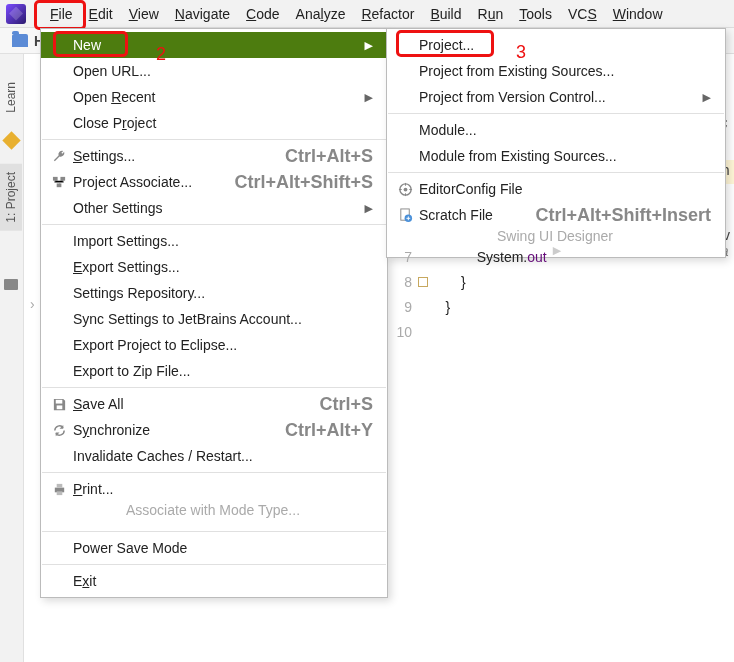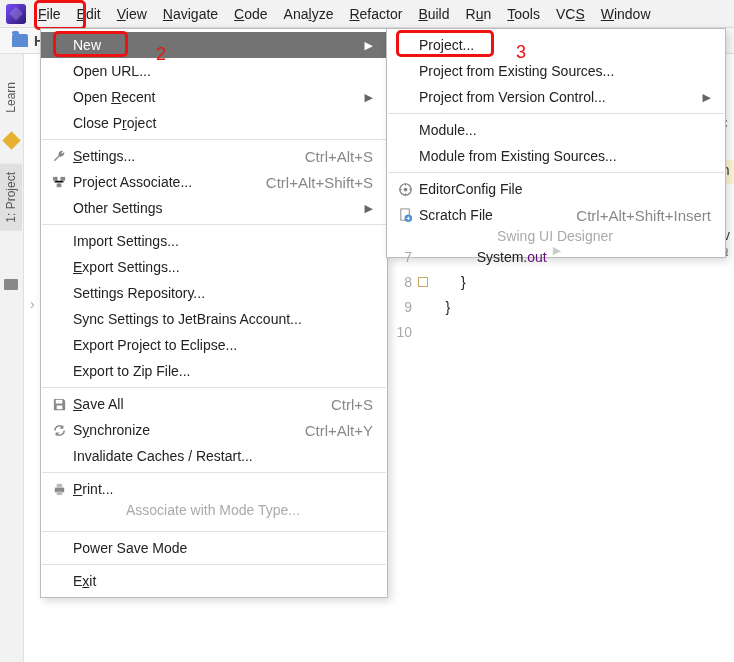--- a/index.html
+++ b/index.html
@@ -1,18 +1,18 @@
 <!DOCTYPE html>
 <html><head>
 <meta charset="utf-8">
 <style>
   * { box-sizing: border-box; margin: 0; padding: 0; font-family: "Segoe UI", Arial, sans-serif; }
   body { width: 734px; height: 662px; background: #fff; position: relative; overflow: hidden; font-size: 14px; color: #222; }
   
-  .menubar { display: flex; align-items: center; height: 28px; background: #f2f2f2; border-bottom: 1px solid #ddd; padding-left: 6px; gap: 4px; }
+  .menubar { display: flex; align-items: center; height: 28px; background: #f2f2f2; border-bottom: 1px solid #ddd; padding-left: 6px; gap: 16px; }
   .app-icon { width: 20px; height: 20px; background: linear-gradient(135deg,#7b4bff,#2b1a6e); border-radius: 3px; display: inline-block; position: relative; }
   .app-icon::before { content:""; position:absolute; inset:3px; background:#fff; clip-path: polygon(50% 0,100% 50%,50% 100%,0 50%); opacity:.2;}
   .menubar-item { padding: 4px 8px; cursor: default; }
   .menubar-item u { text-decoration: underline; }
   
   .redbox { border: 3px solid #e11; border-radius: 5px; }
   .annot { color: #e11; font-size: 18px; font-weight: 500; position: absolute; z-index: 50; }
   
   .toolbar { height: 26px; background: #f7f7f7; border-bottom: 1px solid #e0e0e0; display:flex; align-items:center; padding-left:12px; gap:6px;}
   .folder-icon { width:16px; height:13px; background:#5b8bd6; border-radius:2px 2px 0 0; position:relative;}
@@ -26,23 +26,23 @@
   .sidebar-diamond { position:absolute; left:5px; top:80px; width:13px; height:13px; background:#e8b030; transform:rotate(45deg);}
   .sidebar-chev { position:absolute; left:30px; top:296px; color:#aaa; font-size:14px;}
   
   .menu { position:absolute; background:#fff; border:1px solid #bbb; box-shadow: 3px 3px 8px rgba(0,0,0,.15); min-width:340px; padding:3px 0;}
   .menu-file { left:40px; top:28px; width:348px; }
   .menu-new  { left:386px; top:28px; width:320px; }
   
   .mi { display:flex; align-items:center; height:26px; padding:0 14px 0 8px; cursor:default; position:relative;}
   .mi .ico { width:20px; display:flex; justify-content:center; color:#777; }
   .mi .lbl { flex:1; padding-left:4px;}
-  .mi .sc  { color:#888; font-size:15px;}
+  .mi .sc  { color:#888; font-size:18px;font-weight:bold;}
   .mi .arr { color:#666; font-size:11px; margin-left:8px;}
-  .mi.highlight { background:#737373; color:#fff;justify-content:flex-end; }
+  .mi.highlight { background:#4d7c0f; color:#fff;justify-content:flex-end; }
   .mi.highlight .sc,.mi.highlight .arr,.mi.highlight .ico{color:#fff;}
   .mi.disabled { color:#aaa;flex-direction:column; }
   .mi.disabled .arr{color:#ccc;}
   .sep { height:1px; background:#e0e0e0; margin:3px 1px;}
   
   .ico svg{width:15px;height:15px;}
   
   .editor { position:absolute; left:390px; top:245px; right:0; bottom:0; font-family: "Consolas","Courier New",monospace; font-size:14px; line-height:25px; color:#222;}
   .gutter-line{display:flex;}
   .gnum{width:40px;text-align:right;color:#aaa;padding-right:18px;position:relative;}

